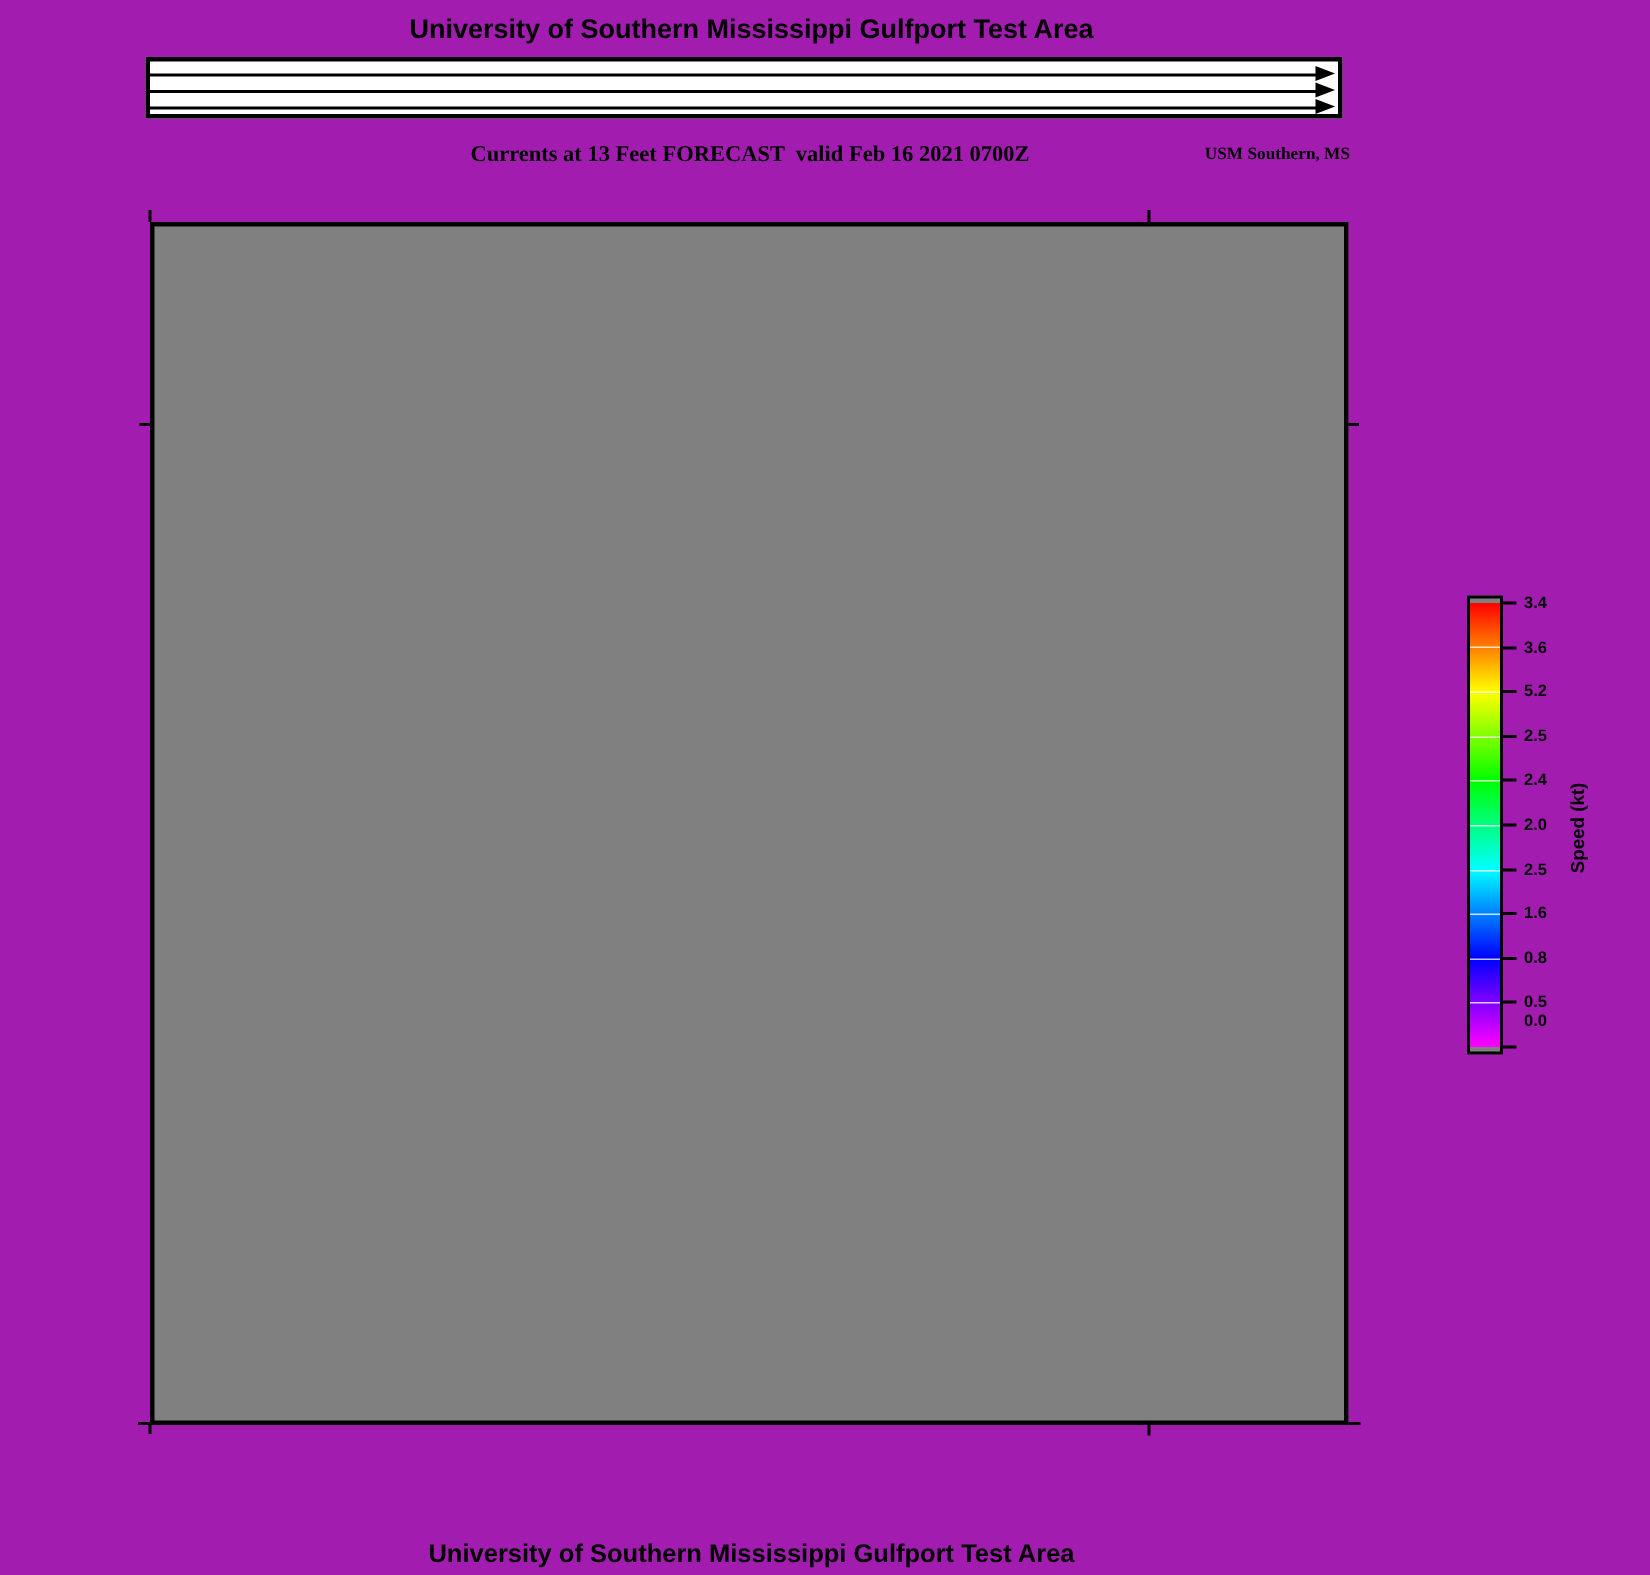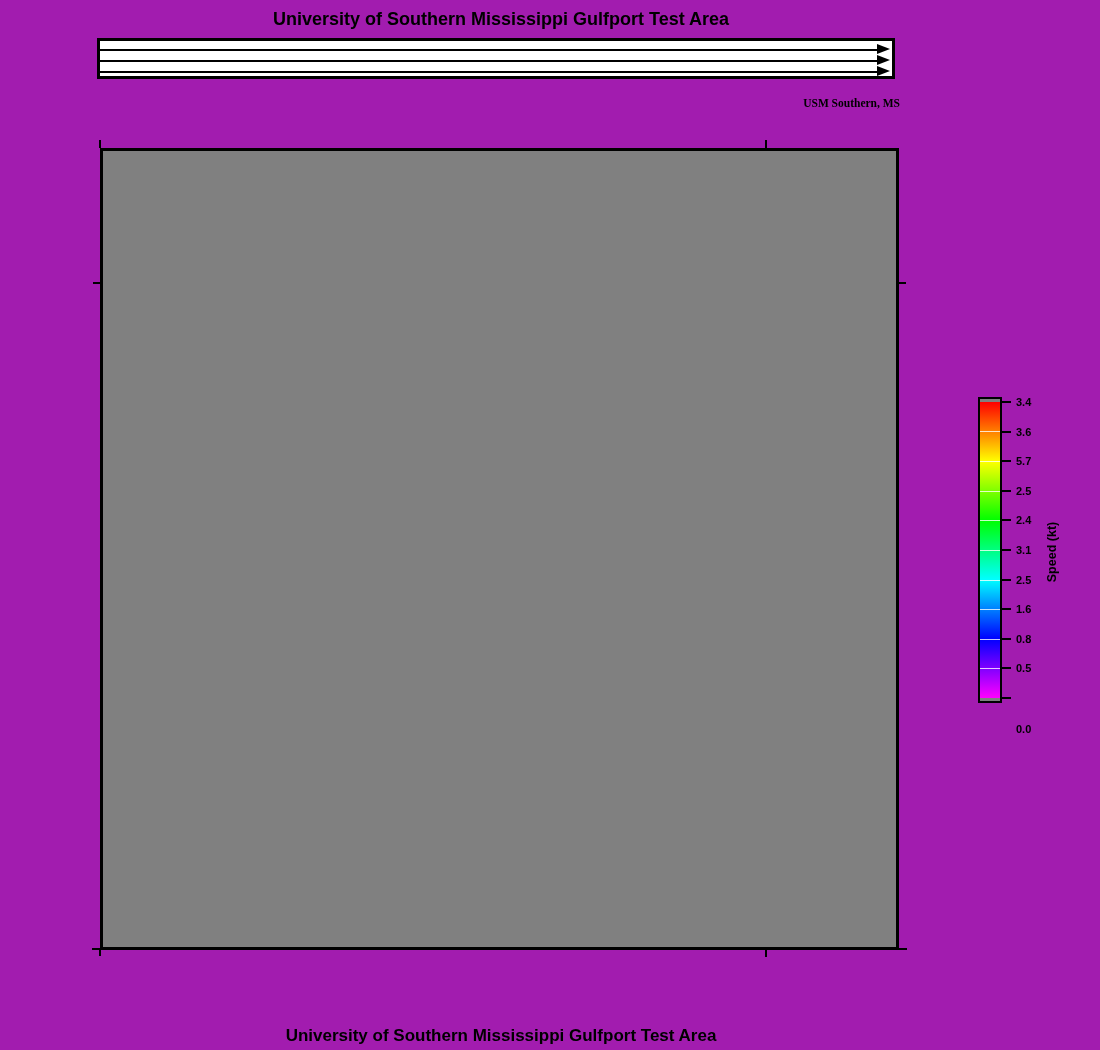--- a/index.html
+++ b/index.html
@@ -84,20 +84,21 @@
     <div class="flow-line" style="top:14px">
       <span class="fl-bar"></span>
       <span class="fl-arrow"></span>
     </div>
     <div class="flow-line" style="top:25px">
       <span class="fl-bar"></span>
       <span class="fl-arrow"></span>
     </div>
   </div>
 
+  <div class="subtitle">Currents at 13 Feet FORECAST  valid Feb 16 2021 0700Z</div>
   <div class="station">USM Southern, MS</div>
 
   <div class="map"></div>
 
   <div class="tick tk-top-corner"></div>
   <div class="tick tk-top-mid"></div>
   <div class="tick tk-bot-mid"></div>
   <div class="tick tk-bot-corner"></div>
   <div class="tick tk-left-mid"></div>
   <div class="tick tk-right-mid"></div>
@@ -125,27 +126,27 @@
   <div class="ctick" style="top:519px"></div>
   <div class="ctick" style="top:549px"></div>
   <div class="ctick" style="top:579px"></div>
   <div class="ctick" style="top:608px"></div>
   <div class="ctick" style="top:638px"></div>
   <div class="ctick" style="top:667px"></div>
   <div class="ctick" style="top:697px"></div>
 
   <div class="clabel" style="top:395px">3.4</div>
   <div class="clabel" style="top:425px">3.6</div>
-  <div class="clabel" style="top:454px">5.7</div>
+  <div class="clabel" style="top:454px">5.2</div>
   <div class="clabel" style="top:484px">2.5</div>
   <div class="clabel" style="top:513px">2.4</div>
-  <div class="clabel" style="top:543px">3.1</div>
+  <div class="clabel" style="top:543px">2.0</div>
   <div class="clabel" style="top:573px">2.5</div>
   <div class="clabel" style="top:602px">1.6</div>
   <div class="clabel" style="top:632px">0.8</div>
   <div class="clabel" style="top:661px">0.5</div>
-  <div class="clabel" style="top:722px">0.0</div>
+  <div class="clabel" style="top:674px">0.0</div>
 
   <div class="cbar-title">Speed (kt)</div>
 
   <div class="title-bottom">University of Southern Mississippi Gulfport Test Area</div>
 
 </div>
 
 </body></html>

